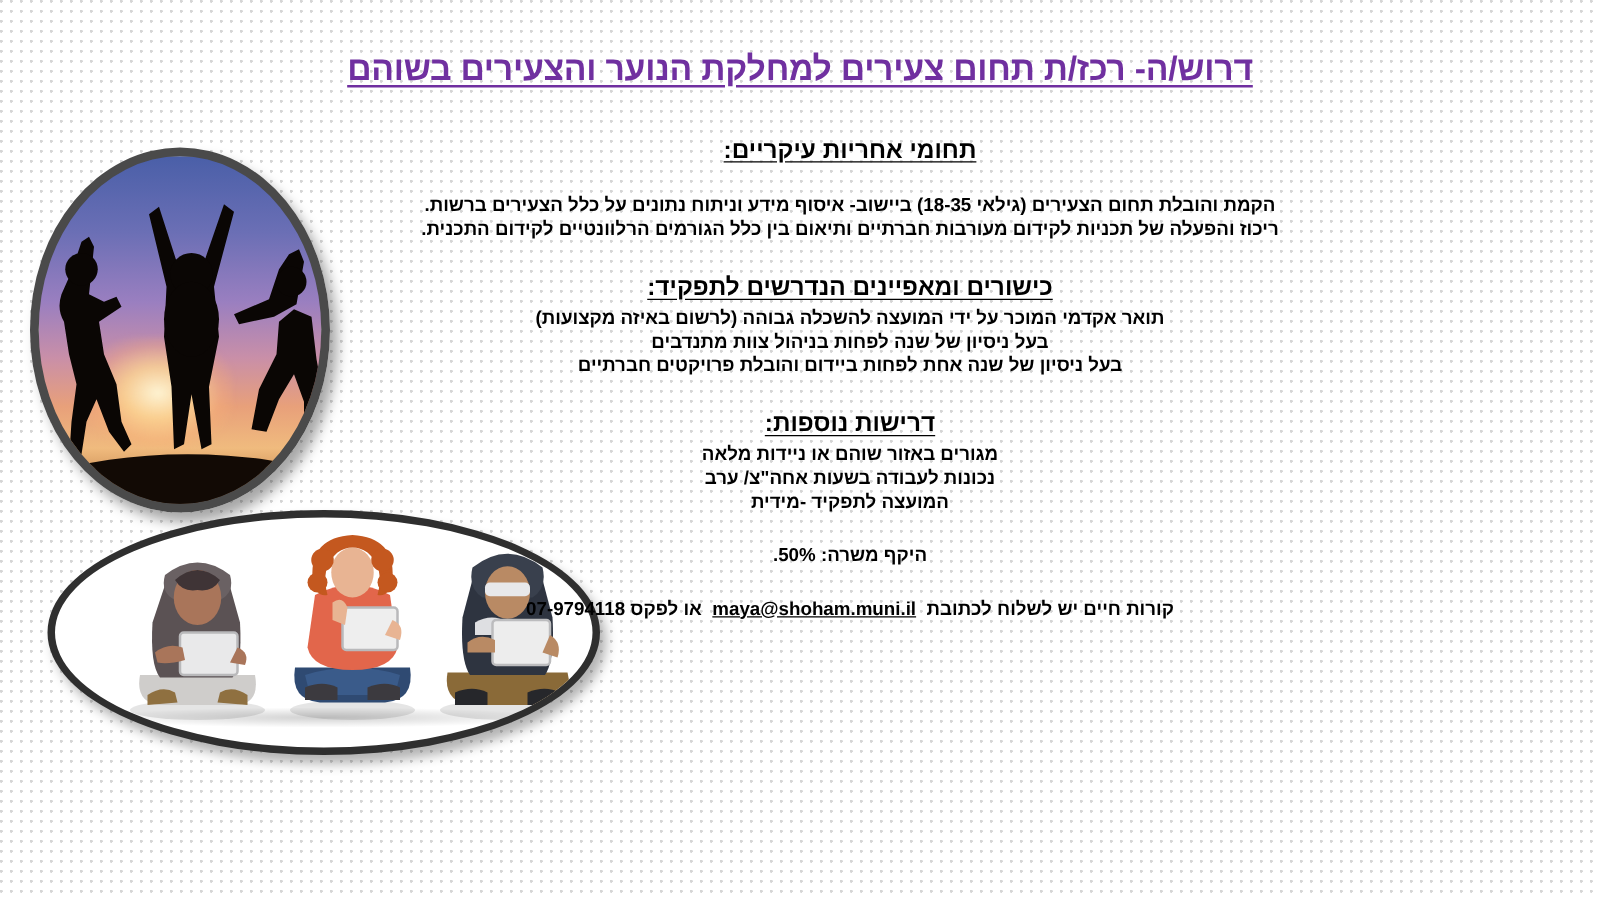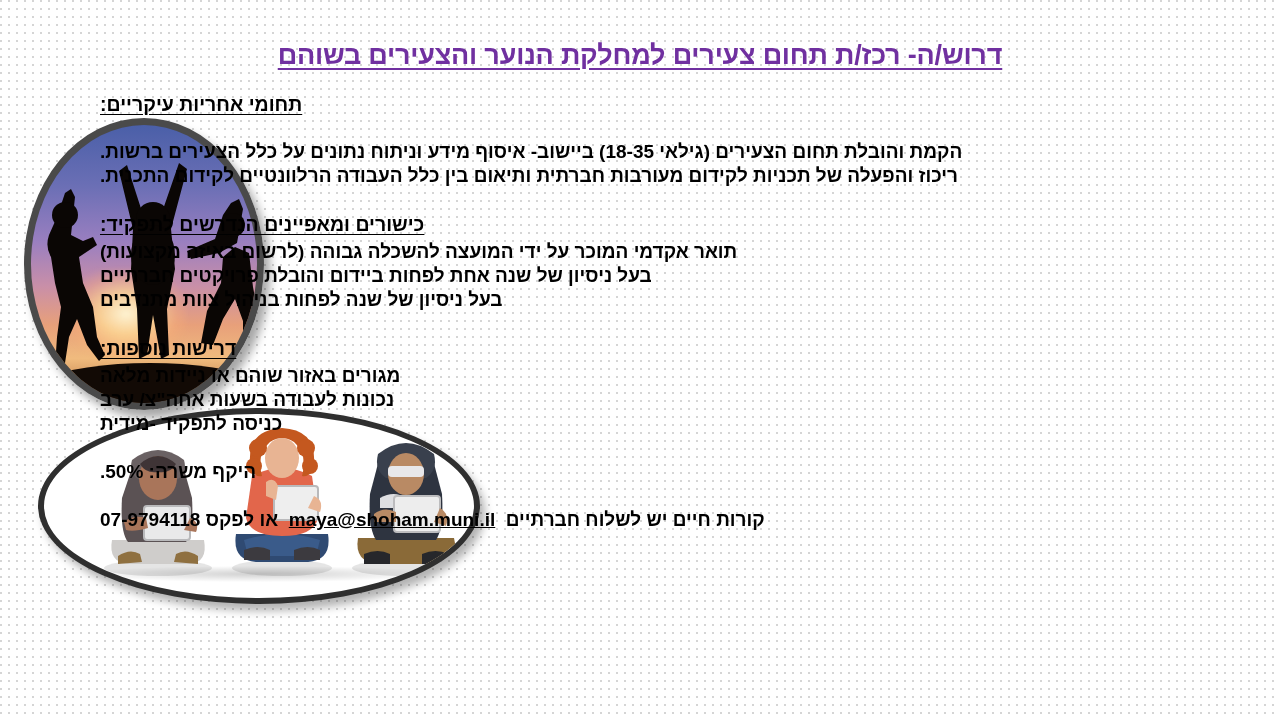--- a/index.html
+++ b/index.html
@@ -35,41 +35,41 @@
     color: #7030A0;
     text-decoration: underline;
     text-underline-offset: 4px;
     letter-spacing: -0.2px;
     white-space: nowrap;
   }
 
   
   .content {
     position: absolute;
-    top: 92px;
+    top: 108px;
     right: 20px;
     width: 1160px;
-    text-align: left;
+    text-align: center;
     color: #000000;
     font-size: 19px;
     font-weight: bold;
     line-height: 1.24;
   }
   .section { margin-bottom: 0; }
 
   .sec-head {
     font-size: 19.5px;
     font-weight: bold;
     text-decoration: underline;
     text-underline-offset: 3px;
     margin: 0 0 4px 0;
   }
   .line {
     margin: 0;
-    font-size: 19px;
+    font-size: 15px;
     font-weight: bold;
     line-height: 1.26;
   }
   .spacer-lg { height: 24px; }
   .spacer-md { height: 20px; }
 
   .ltr-inline {
     direction: ltr;
     unicode-bidi: isolate;
     display: inline-block;
@@ -253,46 +253,46 @@
     <path fill="#26272b" d="M80 124 q14 -6 26 0 l0 10 -26 0 z"></path>
   </svg>
 </div>
 
 <div class="content">
 
   <div class="section">
     <div class="sec-head">תחומי אחריות עיקריים:</div>
     <div class="spacer-md"></div>
     <p class="line">הקמת והובלת תחום הצעירים  (גילאי 18-35) ביישוב- איסוף מידע וניתוח נתונים על כלל הצעירים ברשות.</p>
-    <p class="line">ריכוז והפעלה של תכניות לקידום מעורבות חברתית ותיאום בין כלל העבודה הרלוונטיים לקידום התכנית.</p>
+    <p class="line">ריכוז והפעלה של תכניות לקידום מעורבות חברתיים ותיאום בין כלל הגורמים הרלוונטיים לקידום התכנית.</p>
   </div>
 
   <div class="spacer-lg"></div>
 
   <div class="section">
     <div class="sec-head">כישורים  ומאפיינים הנדרשים לתפקיד:</div>
     <p class="line">תואר אקדמי המוכר על ידי המועצה להשכלה גבוהה (לרשום באיזה מקצועות)</p>
+    <p class="line">בעל ניסיון של שנה לפחות בניהול צוות מתנדבים</p>
     <p class="line">בעל ניסיון של שנה אחת לפחות ביידום והובלת פרויקטים חברתיים</p>
-    <p class="line">בעל ניסיון של שנה לפחות בניהול צוות מתנדבים</p>
   </div>
 
   <div class="spacer-lg"></div>
 
   <div class="section">
     <div class="sec-head">דרישות נוספות:</div>
     <p class="line">מגורים באזור שוהם או ניידות מלאה</p>
     <p class="line">נכונות לעבודה בשעות אחה"צ/ ערב</p>
-    <p class="line">כניסה לתפקיד -מידית</p>
+    <p class="line">המועצה לתפקיד -מידית</p>
   </div>
 
   <div class="spacer-lg"></div>
 
   <div class="section">
     <p class="line">היקף משרה: 50%.</p>
   </div>
 
   <div class="spacer-lg"></div>
 
   <div class="section">
-    <p class="line"><span>קורות חיים יש לשלוח חברתיים</span>&nbsp;&nbsp;<a class="email-link" href="#">maya@shoham.muni.il</a>&nbsp;&nbsp;<span>או לפקס</span>&nbsp;<span class="fax-num">07-9794118</span></p>
+    <p class="line"><span>קורות חיים יש לשלוח לכתובת</span>&nbsp;&nbsp;<a class="email-link" href="#">maya@shoham.muni.il</a>&nbsp;&nbsp;<span>או לפקס</span>&nbsp;<span class="fax-num">07-9794118</span></p>
   </div>
 
 </div>
 
 </body></html>

